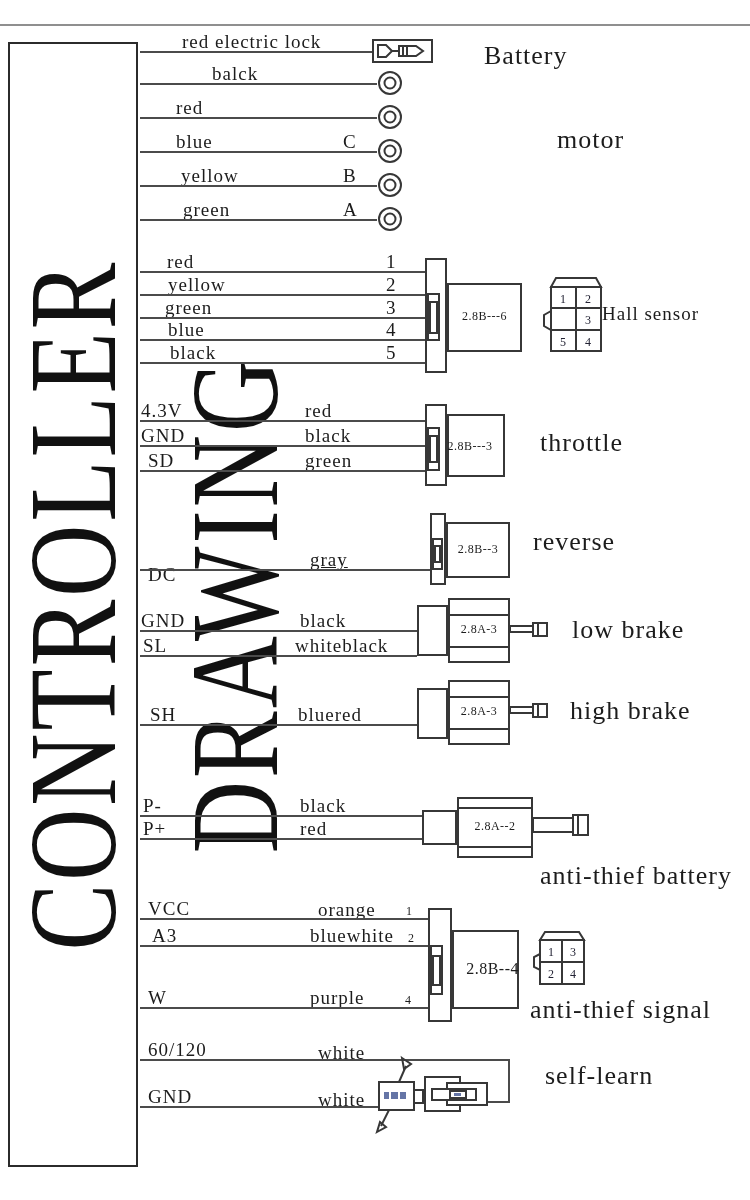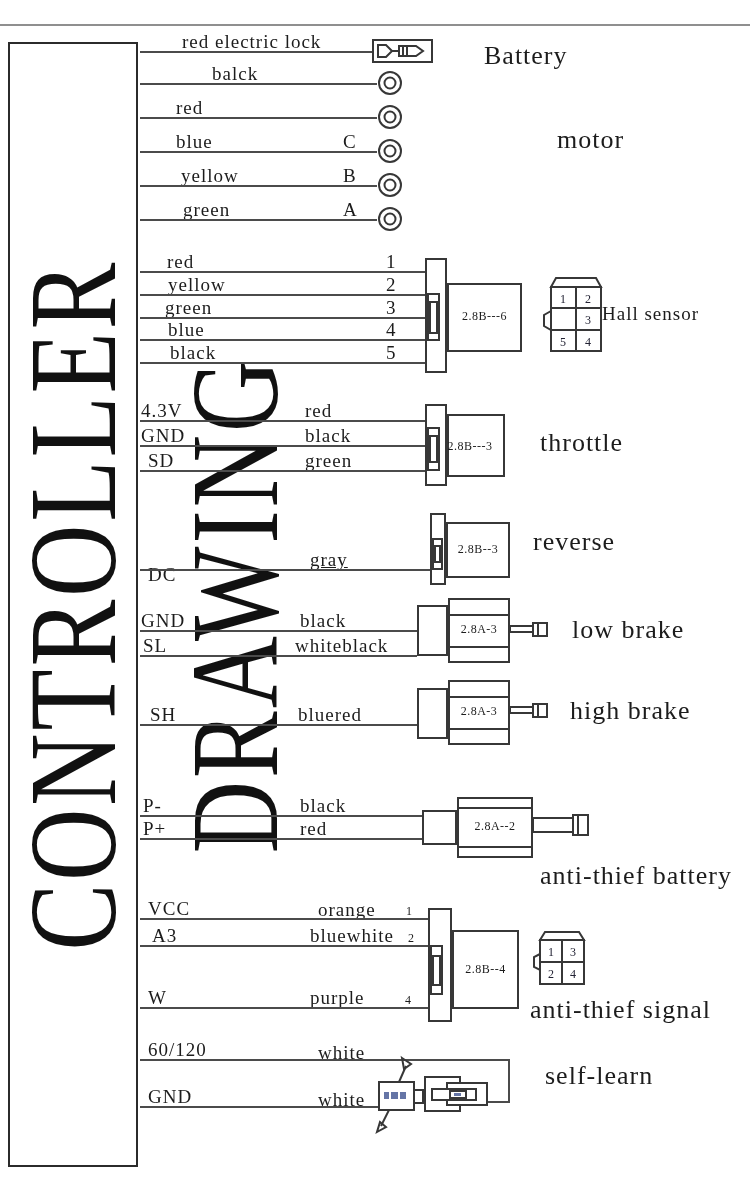--- a/index.html
+++ b/index.html
@@ -221,21 +221,21 @@
     <div class="t sm" style="left:408px;top:932px;">2</div>
     <div class="wire" style="left:140px;top:945px;width:288px;"></div>
     <div class="t lbl" style="left:148px;top:987px;">W</div>
     <div class="t lbl" style="left:310px;top:987px;">purple</div>
     <div class="t sm" style="left:405px;top:994px;">4</div>
     <div class="wire" style="left:140px;top:1007px;width:288px;"></div>
     <div class="box" style="left:428px;top:908px;width:24px;height:114px;"></div>
     <div class="box" style="left:430px;top:945px;width:13px;height:50px;"></div>
     <div class="box" style="left:432px;top:955px;width:9px;height:31px;"></div>
     <div class="box" style="left:452px;top:930px;width:67px;height:79px;"></div>
-    <div class="t cl" style="left:452px;top:962px;width:67px;font-size:12px;">2.8B--4</div>
+    <div class="t cl" style="left:452px;top:962px;width:67px;font-size:16px;text-align:right;">2.8B--4</div>
     <svg style="left:528px;top:924px;" width="64" height="66" viewBox="0 0 64 66">
       <polygon class="ln" points="12,16 17,8 51,8 56,16"></polygon>
       <rect class="lnf" x="12" y="16" width="44" height="44"></rect>
       <line class="ln" x1="34" y1="16" x2="34" y2="60"></line>
       <line class="ln" x1="12" y1="38" x2="56" y2="38"></line>
       <polygon class="ln" points="12,30 6,33 6,43 12,46"></polygon>
       <text class="gridtxt" x="23" y="32" text-anchor="middle">1</text>
       <text class="gridtxt" x="45" y="32" text-anchor="middle">3</text>
       <text class="gridtxt" x="23" y="54" text-anchor="middle">2</text>
       <text class="gridtxt" x="45" y="54" text-anchor="middle">4</text>

